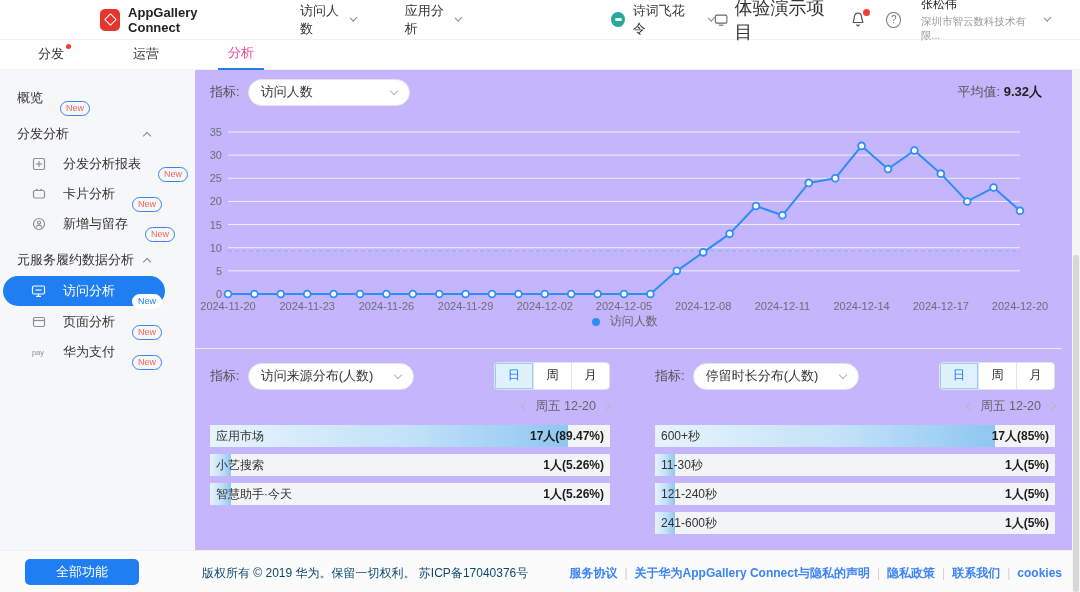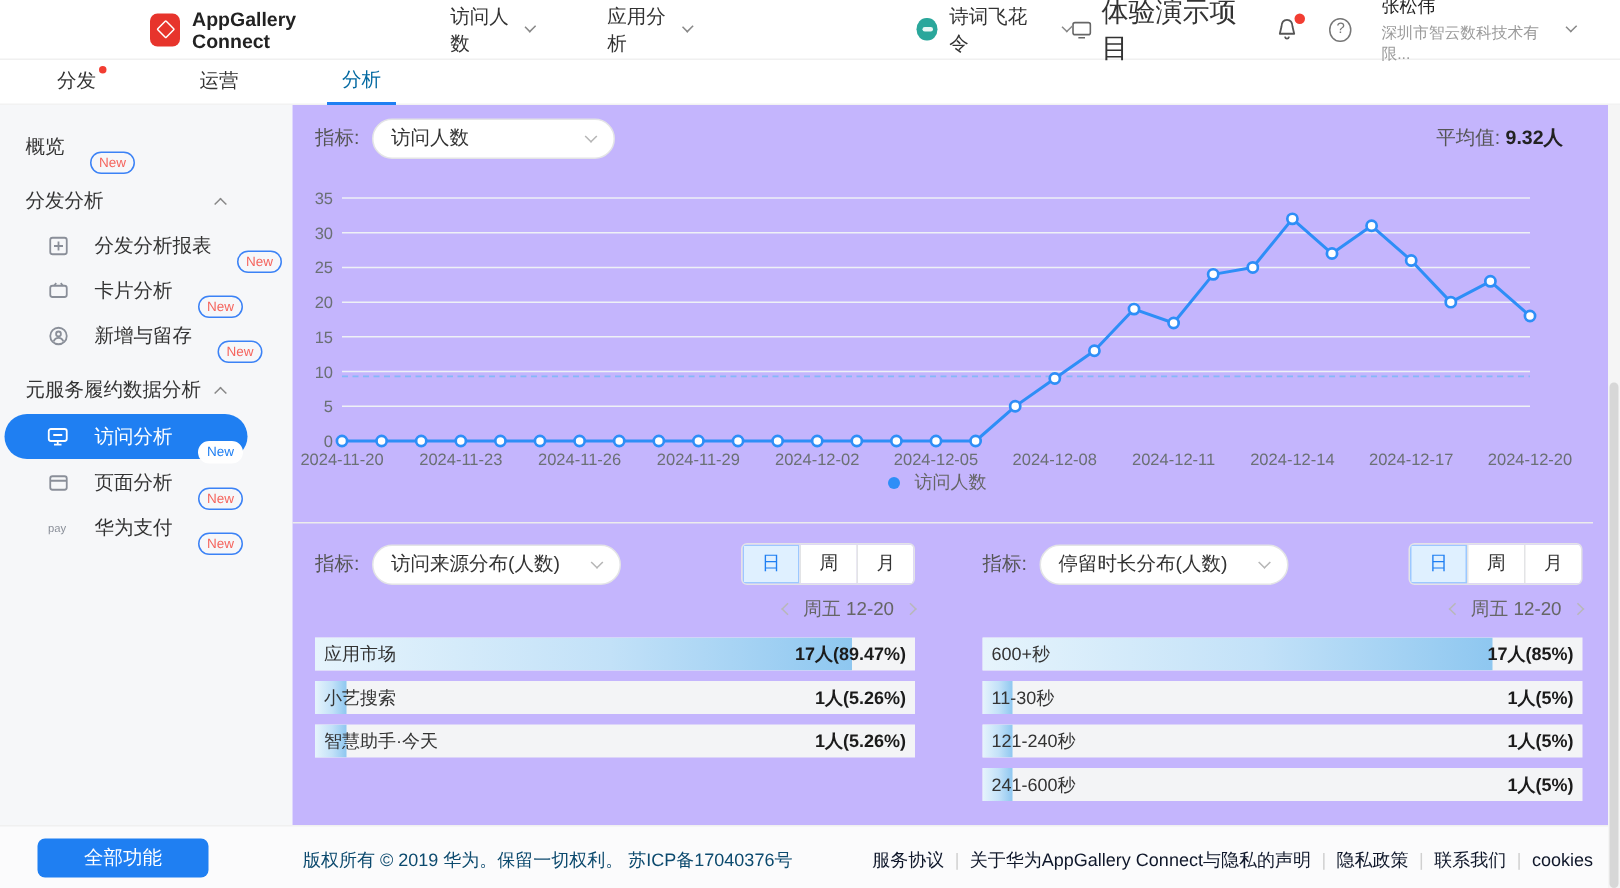--- a/index.html
+++ b/index.html
@@ -35,21 +35,21 @@
           display:flex; align-items:center; justify-content:center; cursor:pointer; }
   .user { display:flex; align-items:center; gap:14px; cursor:pointer; }
   .user-name { font-size:12px; color:#222; }
   .user-org { font-size:10.5px; color:#9a9a9a; margin-top:2px; }
 
   
   .tabrow { position:absolute; top:40px; left:0; width:1080px; height:30px; background:#fff;
             border-bottom:1px solid #f2f2f2; z-index:4; }
   .side-tab { position:absolute; top:0; height:30px; line-height:28px; font-size:13px; color:#333; cursor:pointer; }
   .side-tab .tdot { position:absolute; top:4px; right:-7px; width:5px; height:5px; border-radius:50%; background:#f23d32; }
-  .content-tab { position:absolute; top:0; height:30px; line-height:26px; font-size:13px; color:#0369a1;
+  .content-tab { position:absolute; top:0; height:30px; line-height:26px; font-size:13px; color:#ec4899;
                  border-bottom:2px solid #1f7ff2; padding:0 10px; cursor:pointer; }
 
   
   .sidebar { position:absolute; top:70px; left:0; width:195px; height:480px; background:#f6f7f9; padding-top:14px; }
   .side-item { height:28px; display:flex; align-items:center; padding-left:17px; gap:17px;
                font-size:13px; color:#333; cursor:pointer; margin-bottom:2px; }
   .side-item.child { padding-left:31px; }
   .side-group { height:28px; display:flex; align-items:center; padding-left:17px; padding-right:40px;
                 font-size:13px; color:#333; margin-top:8px; margin-bottom:2px; cursor:pointer; position:relative; }
   .side-group .chev { position:absolute; right:45px; }
@@ -98,21 +98,21 @@
   .bar-value { position:absolute; right:6px; top:0; line-height:22px; font-size:12px; color:#1b1b1b; font-weight:bold; }
 
   
   .footer { position:absolute; bottom:0; left:0; width:1080px; height:42px; background:#fbfbfc;
             border-top:1px solid #f0f0f0; z-index:6; }
   .all-features { position:absolute; left:25px; top:8px; width:114px; height:26px; background:#1f7ff2;
                   color:#fff; font-size:13px; border:none; border-radius:5px; cursor:pointer;
                   font-family:"Liberation Sans", sans-serif; }
   .copyright { position:absolute; left:202px; top:14px; font-size:12px; color:#0c4a6e; }
   .flinks { position:absolute; right:18px; top:14px; font-size:12px; color:#9a9a9a; }
-  .flinks a { color:#0f172a; text-decoration:none; cursor:pointer; }
+  .flinks a { color:#3b82f6; text-decoration:none; cursor:pointer;font-weight:bold; }
   .fsep { color:#d0d0d0; margin:0 7px; }
 
   
   .sb-track { position:absolute; top:70px; right:0; width:8px; height:522px; background:#f5f5f5; z-index:7; }
   .sb-thumb { position:absolute; top:185px; left:1px; width:6px; height:337px; background:#d7d7d7; border-radius:3px; cursor:grab; }
 </style>
 </head>
 <body>
 
 <div id="app">

